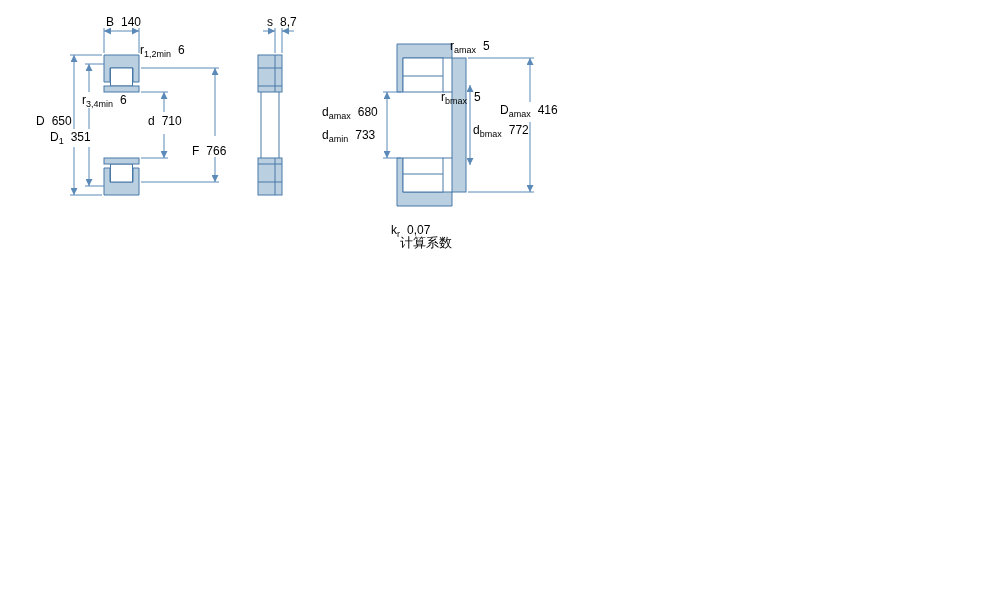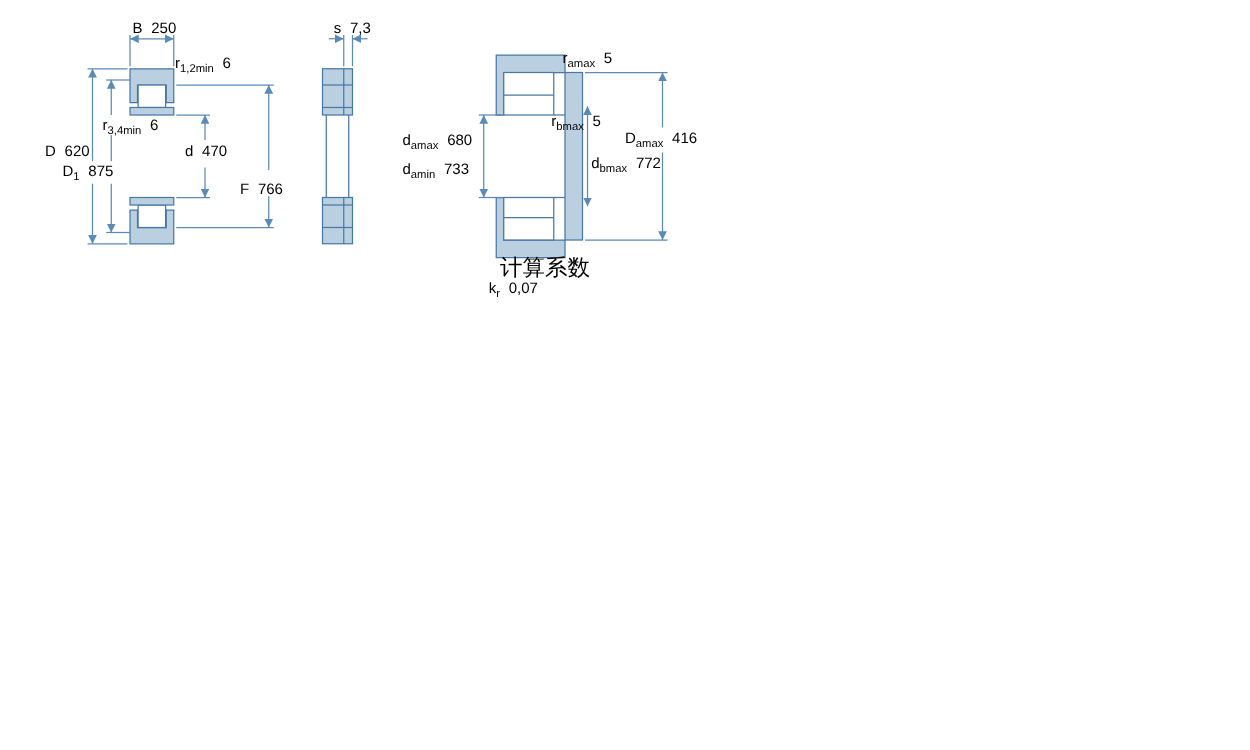--- a/index.html
+++ b/index.html
@@ -24,23 +24,24 @@
     white-space: nowrap;
     font-size: 12px;
     line-height: 12px;
     color: var(--text, #000);
   }
   .dim-label sub { font-size: 9px; line-height: normal; }
   .dim-label .val { margin-left: 7px; }
   .heading {
     position: absolute;
     white-space: nowrap;
-    font-size: 18px;
+    font-size: 13px;
     line-height: 13px;
     color: var(--text, #000);
+    margin-top: 28px;
   }
 </style>
 </head>
 <body>
 
 <div id="stage">
 
   <svg id="drawing-svg" width="1000" height="600" viewBox="0 0 1000 600">
     <defs>
       <marker id="arr" viewBox="0 0 10 10" refX="10" refY="5" markerWidth="7" markerHeight="7" orient="auto-start-reverse">
@@ -128,43 +129,43 @@
 
         <line class="dim" x1="468" y1="58" x2="534" y2="58"></line>
         <line class="dim" x1="468" y1="192" x2="534" y2="192"></line>
         <line class="dim" x1="530" y1="58" x2="530" y2="102" marker-start="url(#arr)"></line>
         <line class="dim" x1="530" y1="122" x2="530" y2="192" marker-end="url(#arr)"></line>
       </g>
     </g>
   </svg>
 
   <div class="dim-label" style="left:106px;top:16px">
-    <span>B</span><sub></sub><span class="val">250</span>
+    <span>B</span><sub></sub><span class="val">140</span>
   </div>
   <div class="dim-label" style="left:140px;top:44px">
     <span>r</span><sub>1,2min</sub><span class="val">6</span>
   </div>
   <div class="dim-label" style="left:82px;top:94px">
     <span>r</span><sub>3,4min</sub><span class="val">6</span>
   </div>
   <div class="dim-label" style="left:36px;top:115px">
-    <span>D</span><sub></sub><span class="val">620</span>
+    <span>D</span><sub></sub><span class="val">650</span>
   </div>
   <div class="dim-label" style="left:50px;top:131px">
-    <span>D</span><sub>1</sub><span class="val">875</span>
+    <span>D</span><sub>1</sub><span class="val">351</span>
   </div>
   <div class="dim-label" style="left:148px;top:115px">
-    <span>d</span><sub></sub><span class="val">470</span>
+    <span>d</span><sub></sub><span class="val">710</span>
   </div>
   <div class="dim-label" style="left:192px;top:145px">
     <span>F</span><sub></sub><span class="val">766</span>
   </div>
 
   <div class="dim-label" style="left:267px;top:16px">
-    <span>s</span><sub></sub><span class="val">7,3</span>
+    <span>s</span><sub></sub><span class="val">8,7</span>
   </div>
 
   <div class="dim-label" style="left:450px;top:40px">
     <span>r</span><sub>amax</sub><span class="val">5</span>
   </div>
   <div class="dim-label" style="left:441px;top:91px">
     <span>r</span><sub>bmax</sub><span class="val">5</span>
   </div>
   <div class="dim-label" style="left:322px;top:106px">
     <span>d</span><sub>amax</sub><span class="val">680</span>

